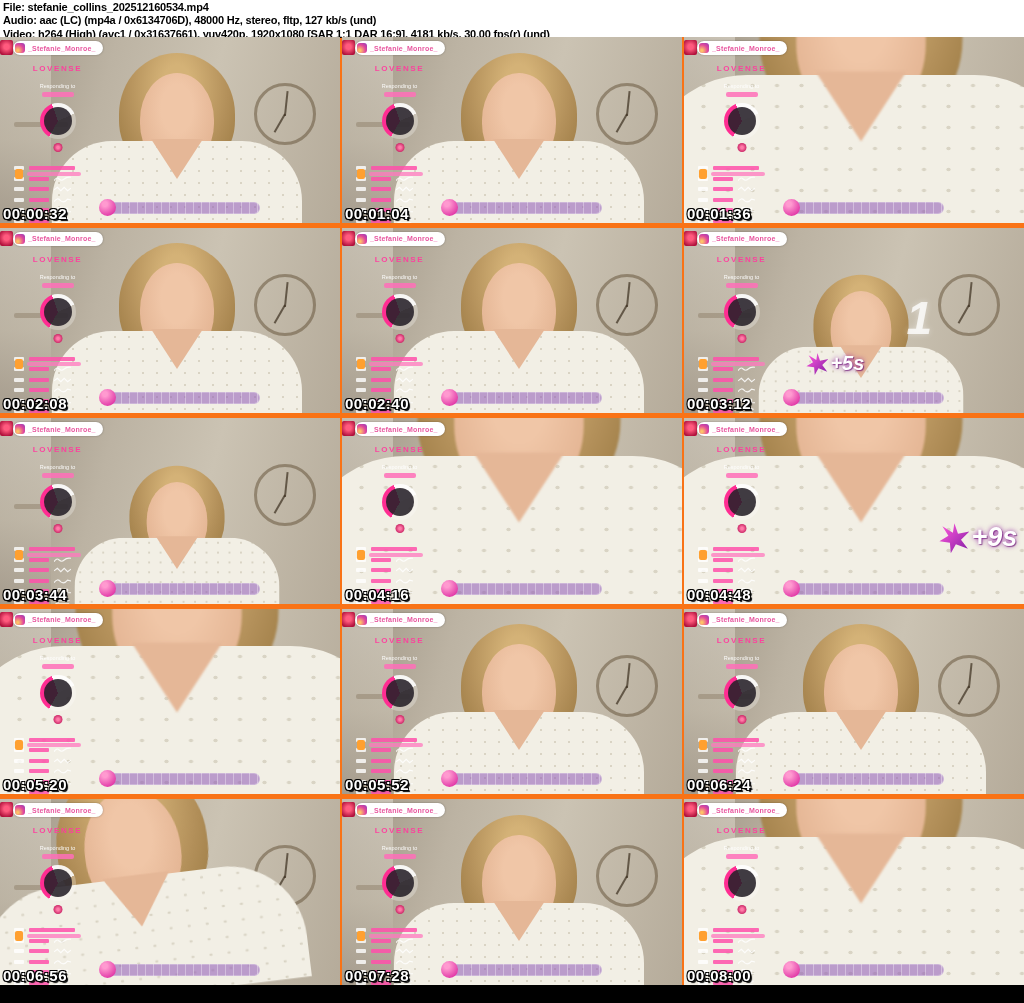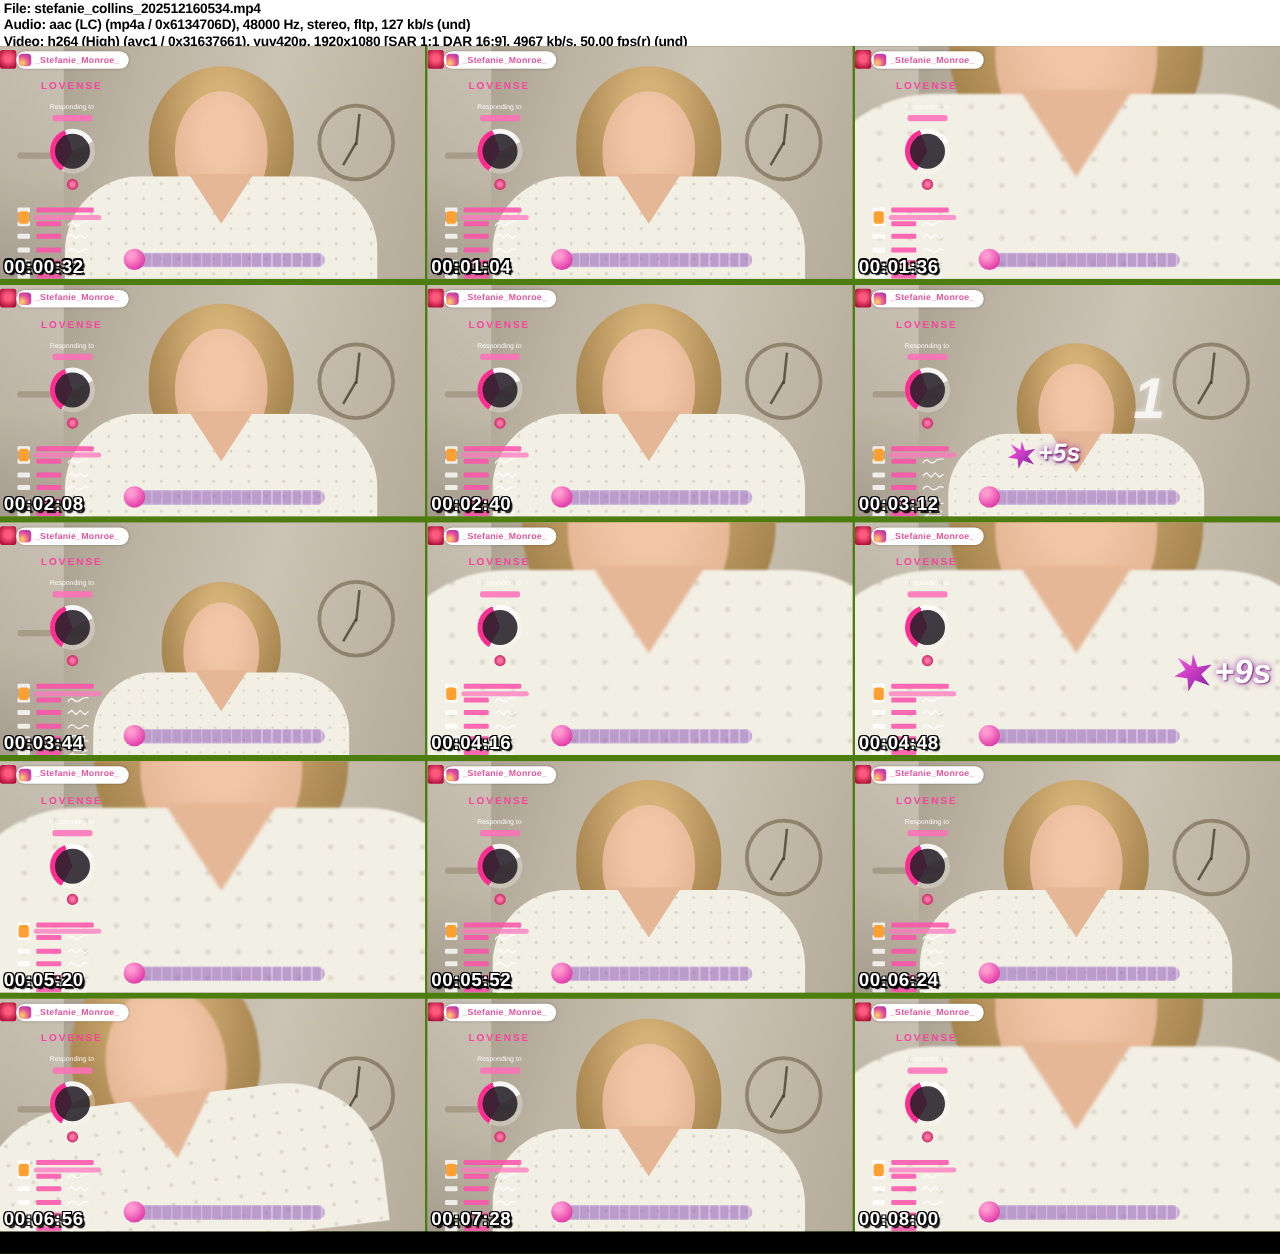--- a/index.html
+++ b/index.html
@@ -14,21 +14,21 @@
   }
   .hdr div{
     font-weight:bold;font-size:11px;line-height:13.4px;color:#000;
     white-space:nowrap;letter-spacing:-0.2px;
   }
   
   .grid{
     width:1024px;height:948px;display:grid;
     grid-template-columns:repeat(3,1fr);
     grid-template-rows:repeat(5,1fr);
-    gap:5px 2px;background:#4d7c0f;
+    gap:5px 2px;background:#f97316;
   }
   .cell{
     position:relative;overflow:hidden;background:#b3aa9b;
   }
   .wall{
     position:absolute;inset:0;
     background:linear-gradient(105deg,#9e9484 0%,#bcb3a3 30%,#cbc3b3 58%,#b5ab9a 100%);
   }
   .furn{
     position:absolute;left:0;top:0;width:15%;height:100%;
@@ -181,21 +181,21 @@
     font-size:46px;font-weight:bold;font-style:italic;
     color:rgba(255,255,255,.78);text-shadow:0 0 6px rgba(255,255,255,.4);
   }
 </style>
 </head>
 <body>
 
 <div class="hdr">
   <div>File: stefanie_collins_202512160534.mp4</div>
   <div>Audio: aac (LC) (mp4a / 0x6134706D), 48000 Hz, stereo, fltp, 127 kb/s (und)</div>
-  <div>Video: h264 (High) (avc1 / 0x31637661), yuv420p, 1920x1080 [SAR 1:1 DAR 16:9], 4967 kb/s, 50.00 fps(r) (und)</div>
+  <div>Video: h264 (High) (avc1 / 0x31637661), yuv420p, 1920x1080 [SAR 1:1 DAR 16:9], 4181 kb/s, 30.00 fps(r) (und)</div>
 </div>
 
 <div class="grid" id="grid">
   <div class="cell s-mid">
     <div class="wall"></div>
     <div class="furn"></div>
     <div class="shelf"></div>
     <div class="clock"></div>
 
     <div class="person">

